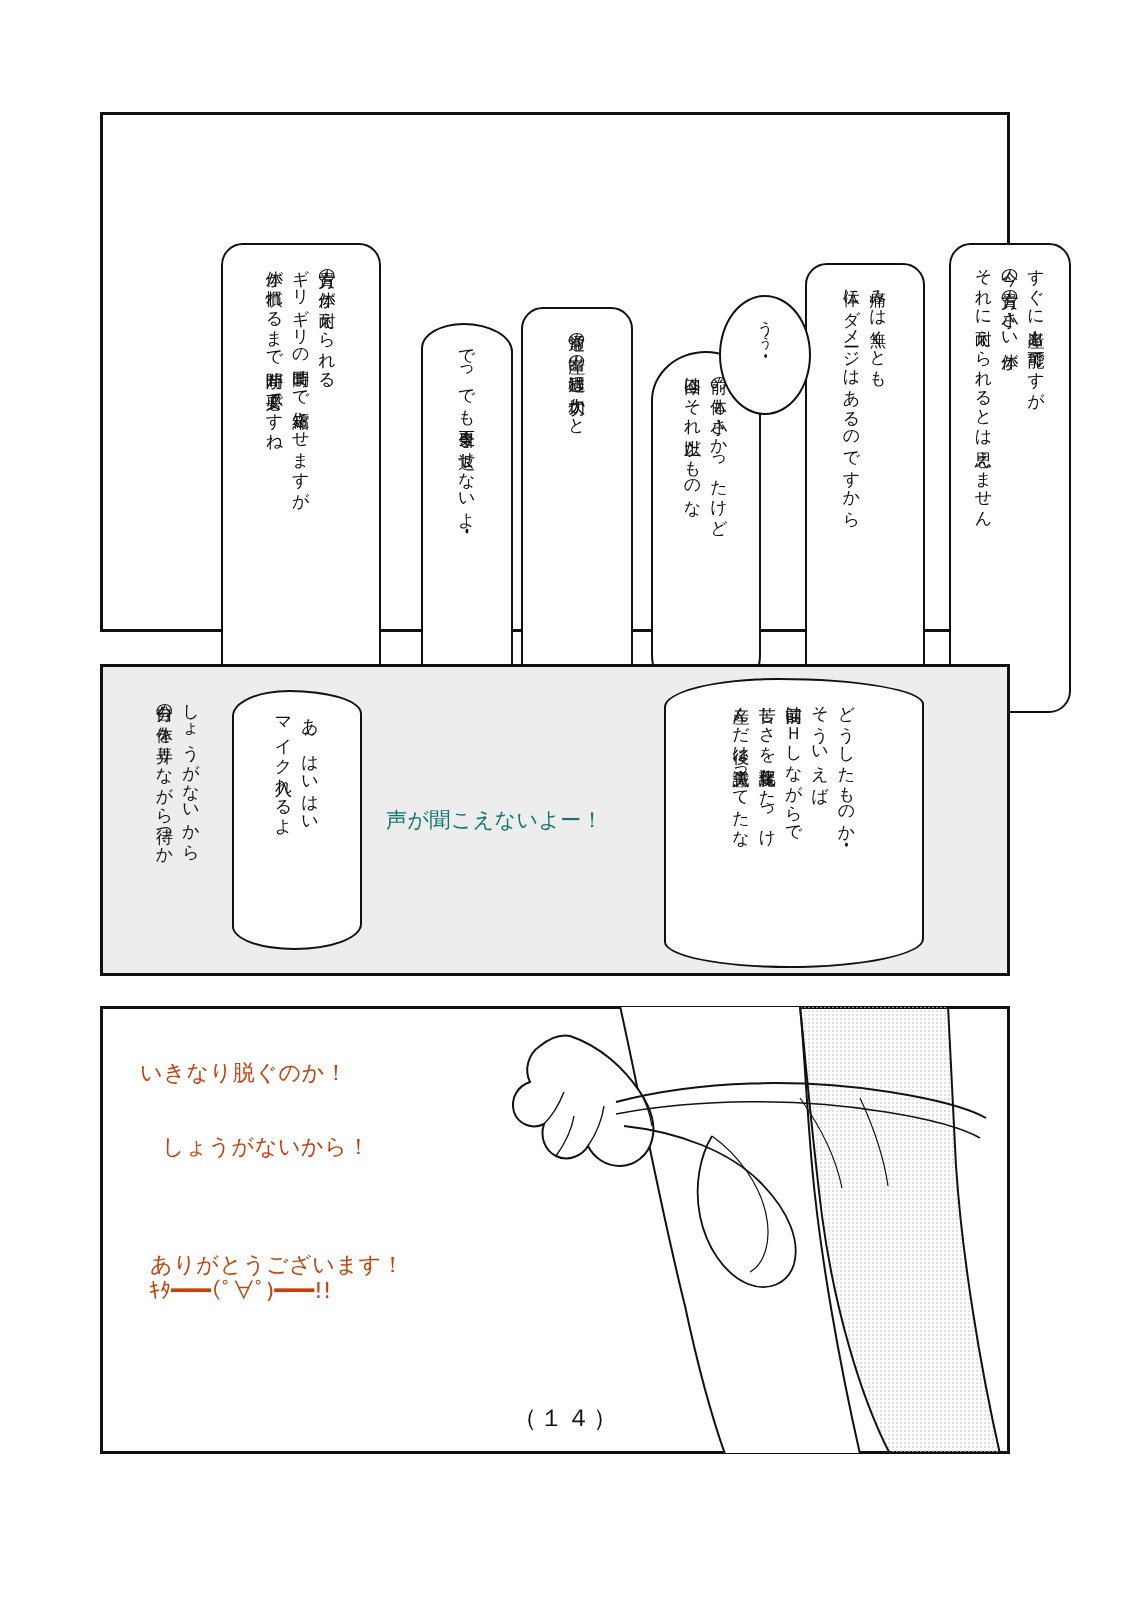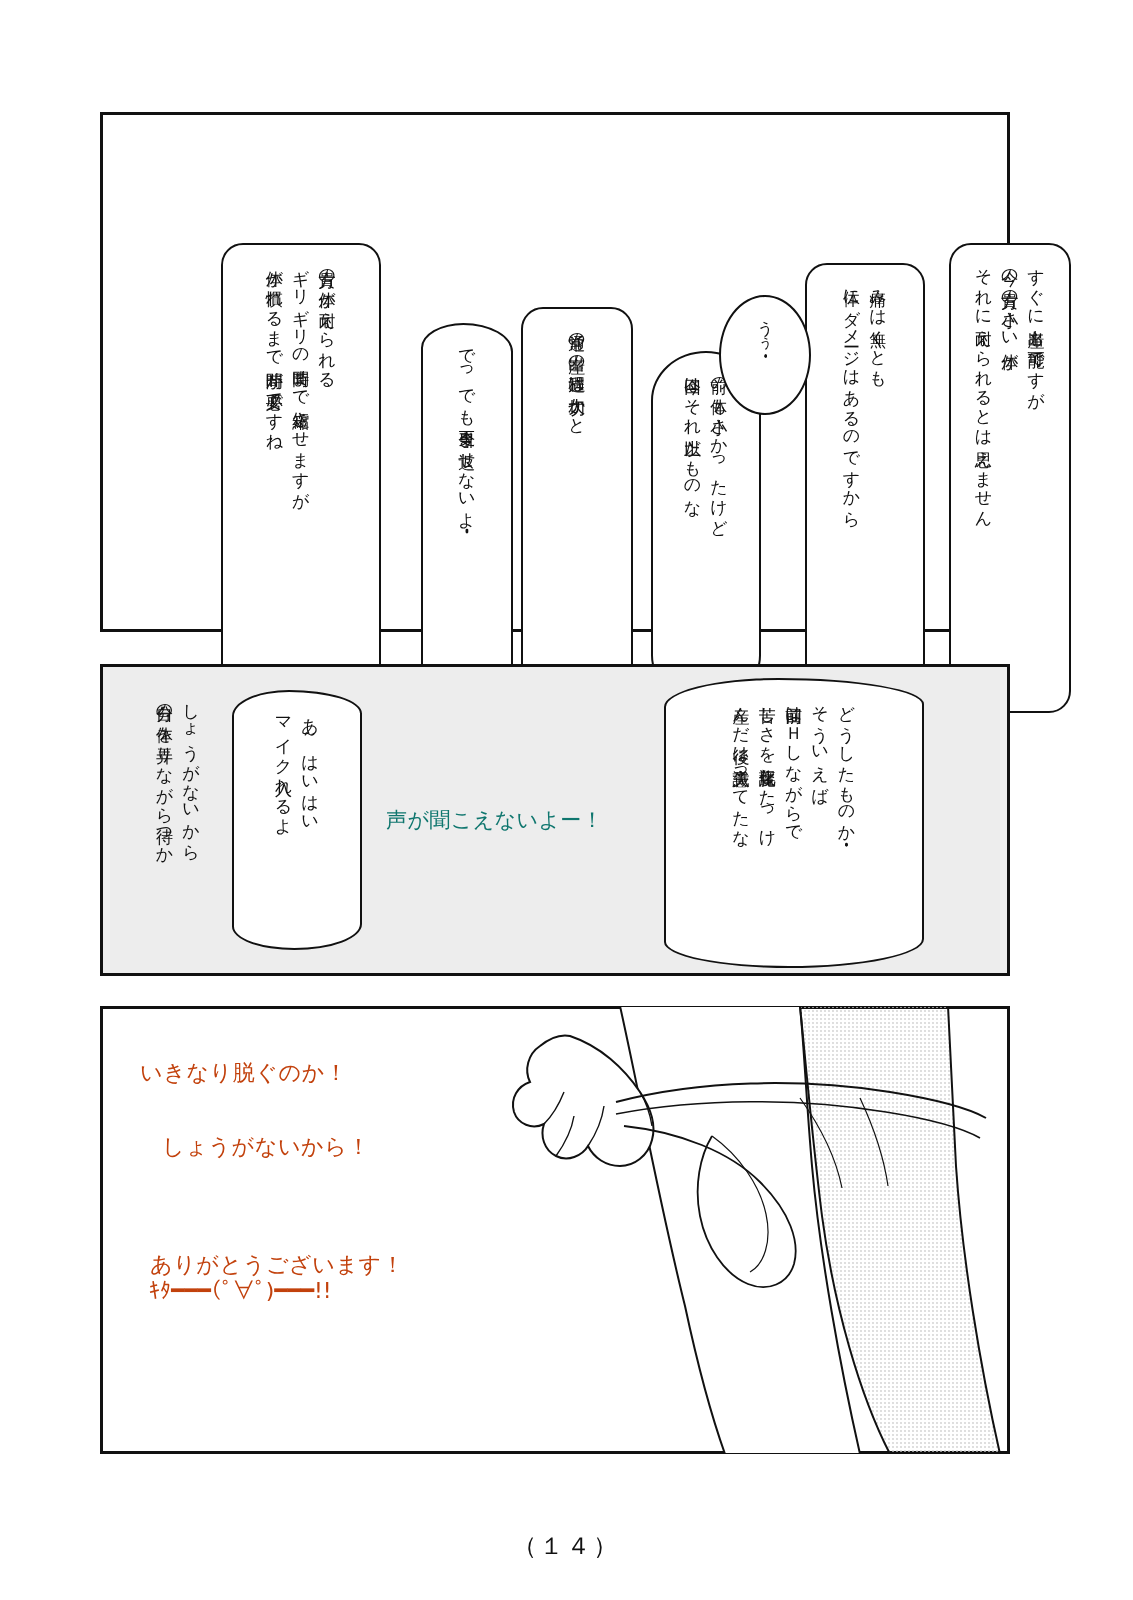--- a/index.html
+++ b/index.html
@@ -117,21 +117,21 @@
   #c1 { left: 140px; top: 1058px; }
   #c2 { left: 162px; top: 1132px; }
   #c3 { left: 150px; top: 1240px; margin-top: 10px; }
   #c4 { left: 149px; top: 1278px; letter-spacing: 0.0em; }
   #c5 { left: 136px; top: 1346px; }
 
   
   #page-number {
     position: absolute;
     left: 0;
-    top: 1530px;
+    top: 1402px;
     width: 1133px;
     text-align: center;
     font-family: "DejaVu Sans", sans-serif;
     font-size: 24px;
     letter-spacing: 0.12em;
     color: #111;
   }
 </style>
 </head>
 <body>

